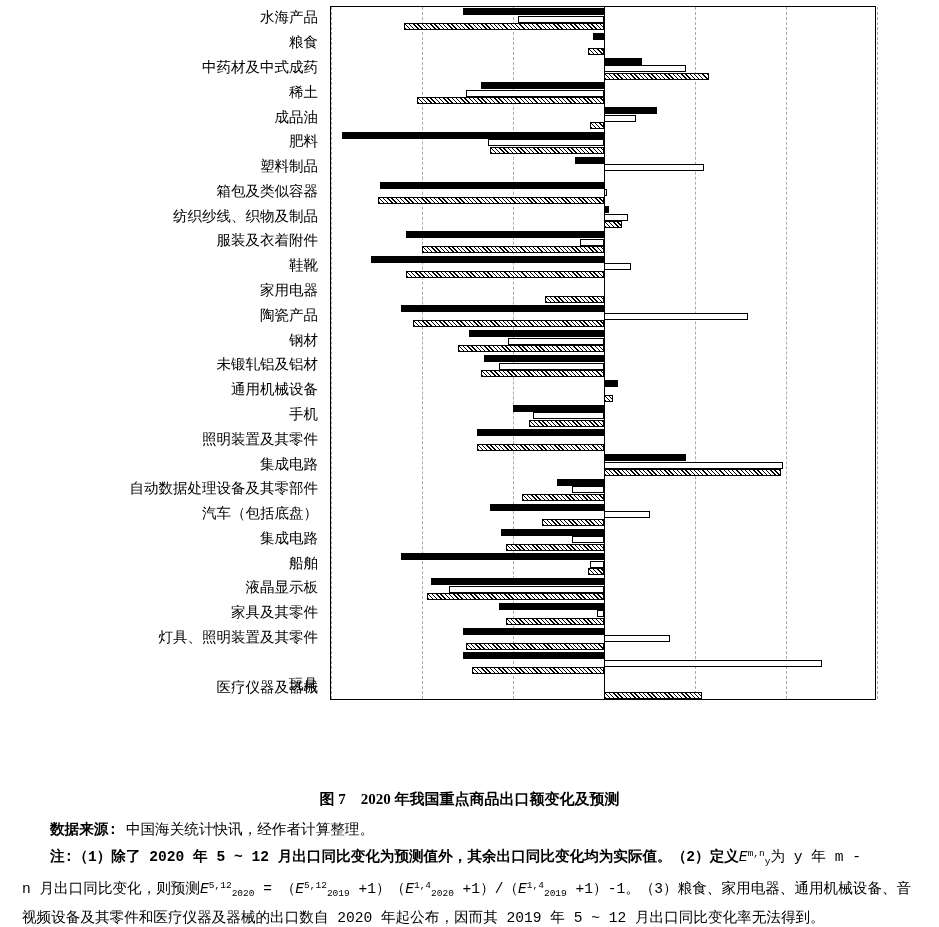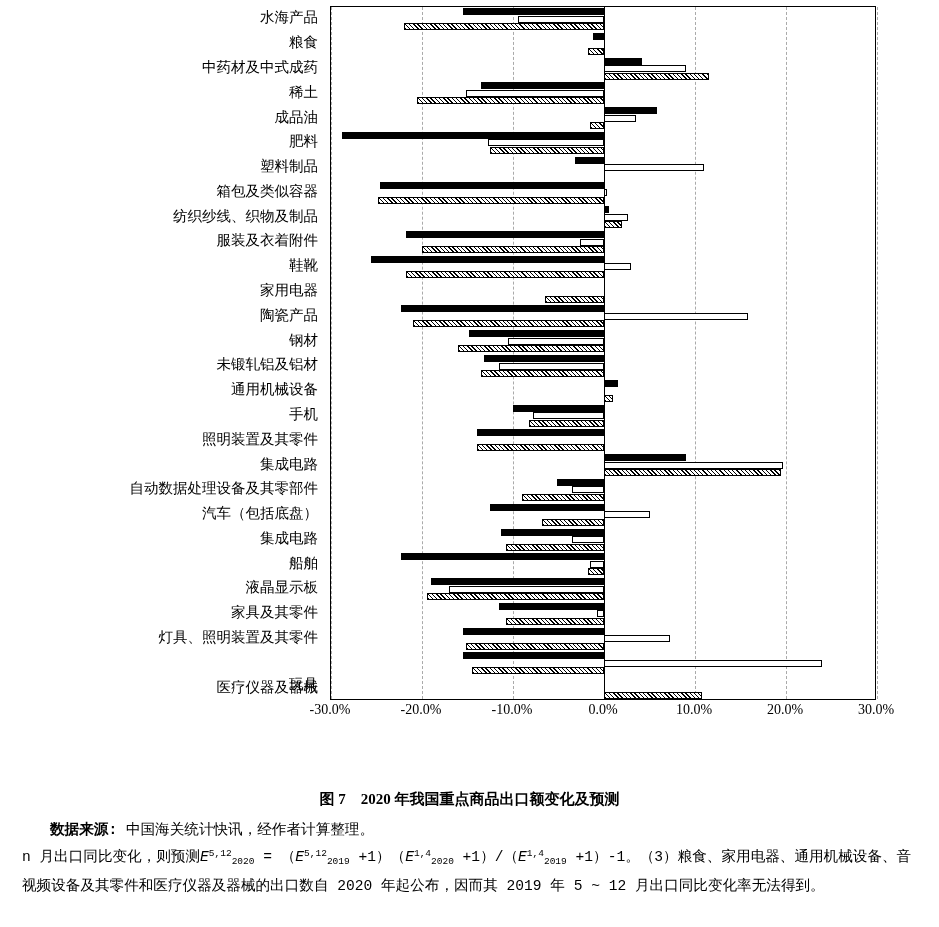--- a/index.html
+++ b/index.html
@@ -253,38 +253,32 @@
             <div class="bar b2020" style="left: 131.95px; width: 141.05px; top: 1px;"></div>
             <div class="bar b2019" style="left: 273px; width: 218.4px; top: 8.5px;"></div>
             <div class="bar bpred" style="left: 141.05px; width: 131.95px; top: 16px;"></div>
           </div>
           <div class="row" style="top: 669.214px; height: 24.7857px;">
             <div class="bar bpred" style="left: 273px; width: 98.28px; top: 16px;"></div>
           </div>
         </div>
     </div>
 
-    <div class="xticks">
-        <div class="xtick" style="left: 0px;">-30.0%</div>
-        <div class="xtick" style="left: 91px;">-20.0%</div>
-        <div class="xtick" style="left: 182px;">-10.0%</div>
-        <div class="xtick" style="left: 273px;">0.0%</div>
-        <div class="xtick" style="left: 364px;">10.0%</div>
-        <div class="xtick" style="left: 455px;">20.0%</div>
-        <div class="xtick" style="left: 546px;">30.0%</div>
-      </div>
   </div>
 
 
   <div class="caption">图 7　2020 年我国重点商品出口额变化及预测</div>
 
   <div class="notes">
     <p class="ind">
       <span class="bold">数据来源:</span>
       <span>中国海关统计快讯，经作者计算整理。</span>
+    </p>
+    <p class="ind">
+      <span class="bold">注:（1）除了 2020 年 5 ~ 12 月出口同比变化为预测值外，其余出口同比变化均为实际值。（2）定义</span><span class="ital">E</span><sup>m,n</sup><sub>y</sub><span>为 y 年 m -</span>
     </p>
     <p>
       <span>n 月出口同比变化，则预测</span><span class="ital">E</span><sup>5,12</sup><sub>2020</sub><span> = （</span><span class="ital">E</span><sup>5,12</sup><sub>2019</sub><span> +1）（</span><span class="ital">E</span><sup>1,4</sup><sub>2020</sub><span> +1）/（</span><span class="ital">E</span><sup>1,4</sup><sub>2019</sub><span> +1）-1。（3）粮食、家用电器、通用机械设备、音</span>
     </p>
     <p>视频设备及其零件和医疗仪器及器械的出口数自 2020 年起公布，因而其 2019 年 5 ~ 12 月出口同比变化率无法得到。</p>
   </div>
 
 </div>
 
 </body></html>

